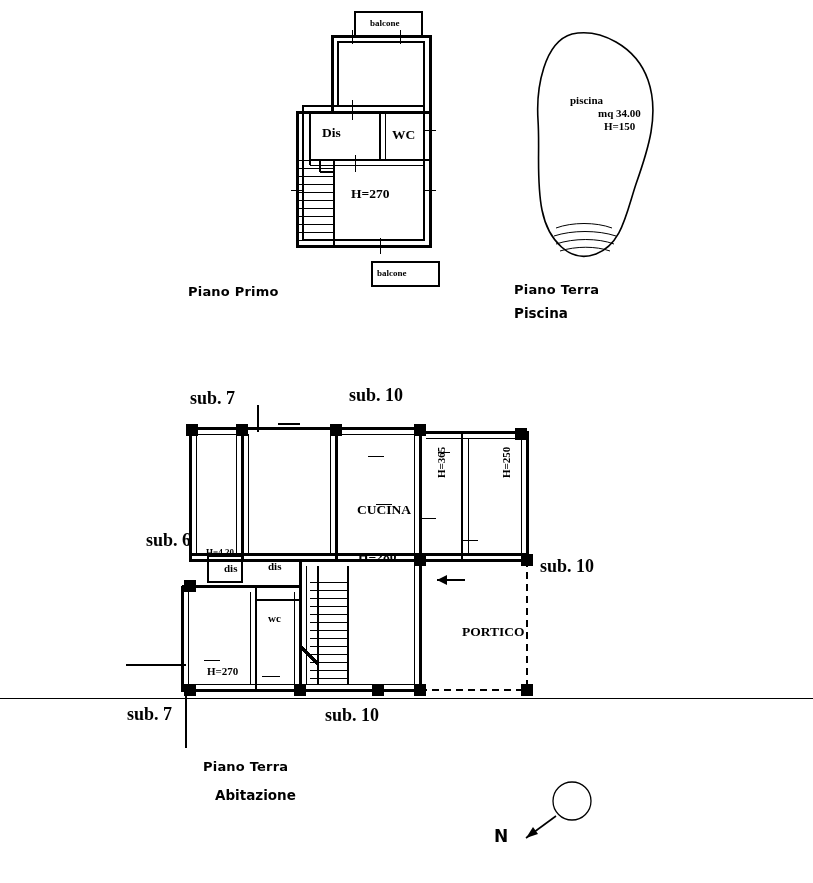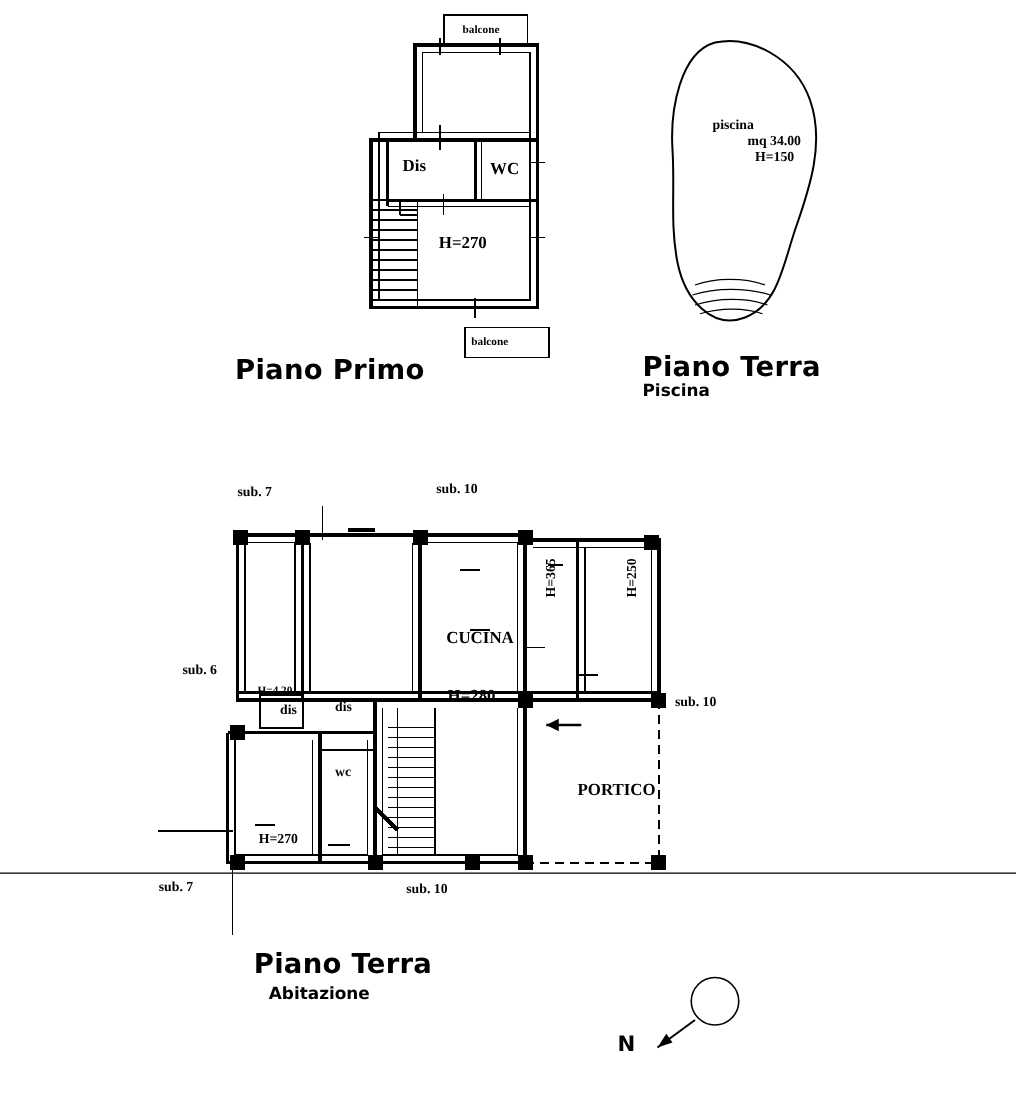--- a/index.html
+++ b/index.html
@@ -22,42 +22,42 @@
     height: 705px;
     font-weight: bold;
   }
   .label {
     position: absolute;
     white-space: nowrap;
     line-height: 1.05;
   }
   .title-big {
     font-family: "DejaVu Sans", sans-serif;
-    font-size: 22px;
+    font-size: 13px;
     letter-spacing: 0.2px;
   }
   .title-sub {
     font-family: "DejaVu Sans", sans-serif;
     font-size: 13.5px;
   }
   .room-serif {
     font-family: "Liberation Serif", serif;
     font-size: 13.5px;
   }
   .room-serif-sm {
     font-family: "Liberation Serif", serif;
     font-size: 11px;
   }
   .room-serif-xs {
     font-family: "Liberation Serif", serif;
     font-size: 9px;
   }
   .sub-label {
     font-family: "Liberation Serif", serif;
-    font-size: 11px;
+    font-size: 18px;
   }
   .vert {
     transform: rotate(-90deg);
     transform-origin: left top;
   }
   .north-letter {
     font-family: "DejaVu Sans", sans-serif;
     font-size: 17px;
   }
   .footer-rule {

